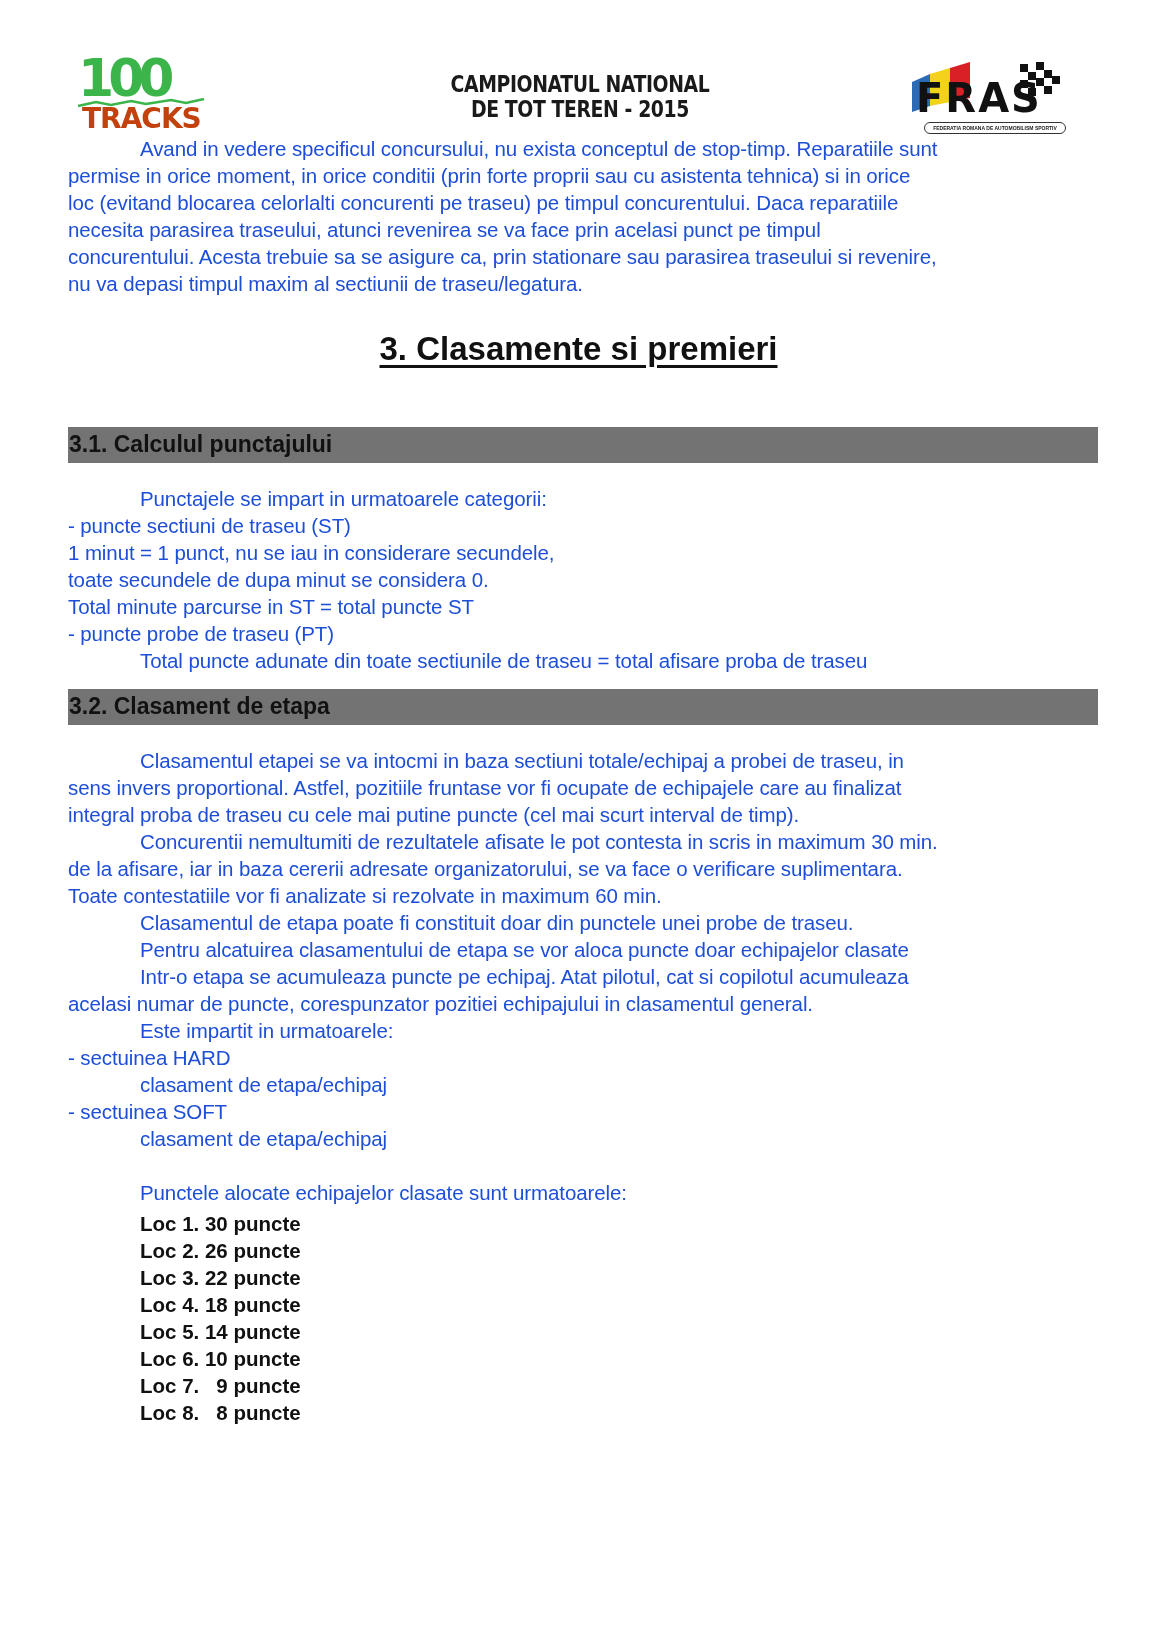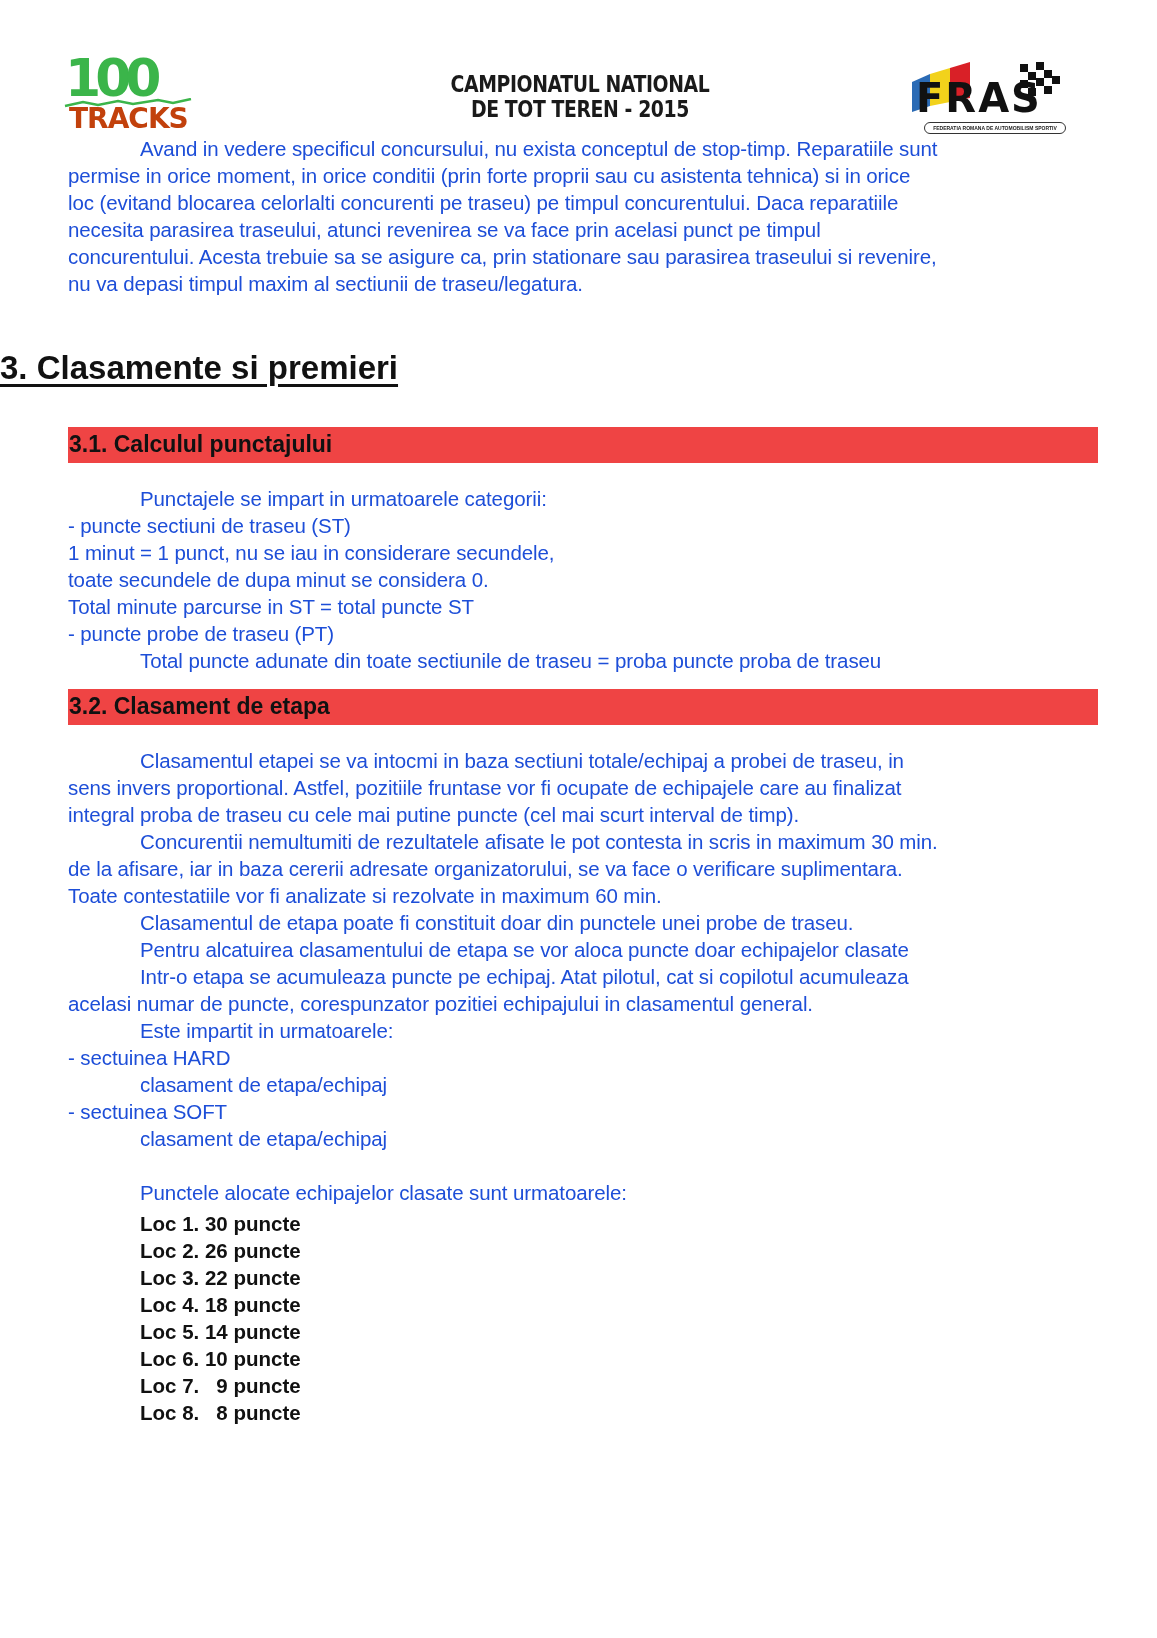--- a/index.html
+++ b/index.html
@@ -1,21 +1,21 @@
 <!DOCTYPE html>
 <html><head>
 <meta charset="utf-8">
 <style>
   html, body { margin: 0; padding: 0; background: #ffffff; }
   body { width: 1157px; height: 1638px; position: relative; overflow: hidden;
          font-family: "Liberation Sans", sans-serif; color: #111111; }
   .page { position: absolute; left: 0; top: 0; width: 1157px; height: 1638px; }
 
   
-  .logo-left { position: absolute; left: 63px; top: 54px; width: 130px; height: 80px; }
+  .logo-left { position: absolute; left: 76px; top: 54px; width: 130px; height: 80px; }
   .logo-left .num { position: absolute; left: 2px; top: -6px; font-family: "DejaVu Sans", sans-serif;
         font-weight: bold; font-size: 52px; color: #3bb54a; letter-spacing: -6px; line-height: 60px; }
   .logo-left .word { position: absolute; left: 6px; top: 50px; font-family: "DejaVu Sans", sans-serif;
         font-weight: bold; font-size: 28px; color: #c2410c; letter-spacing: -1px; line-height: 30px; }
   .logo-left svg { position: absolute; left: 0; top: 44px; }
 
   .header-title { position: absolute; left: 400px; top: 72px; width: 360px; text-align: center;
         font-family: "DejaVu Sans", sans-serif; font-weight: bold; font-size: 23px; line-height: 25px;
         transform: scaleX(0.82); transform-origin: center; color: #1a1a1a; letter-spacing: -0.5px; }
 
@@ -25,24 +25,24 @@
   .logo-right .caption { position: absolute; left: 16px; top: 62px; width: 140px; height: 10px;
         border: 1px solid #333; border-radius: 6px; font-size: 5px; line-height: 10px; text-align: center;
         font-weight: bold; color: #222; overflow: hidden; white-space: nowrap; }
 
   
   .txt { position: absolute; left: 68px; width: 1030px; font-size: 20.5px; line-height: 27px;
          font-family: "Liberation Sans", sans-serif; color: #1d4ed8; letter-spacing: -0.1px; }
   .txt p { margin: 0; }
   .indent { padding-left: 72px; }
 
-  .chapter-title { position: absolute; left: 0; width: 1157px; top: 330px; 
-        font-size: 33px; font-weight: bold; text-decoration: underline; text-underline-offset: 5px; color: #111; margin-top: 19px; }
+  .chapter-title { position: absolute; left: 0; width: 1157px; top: 330px; text-align: center;
+        font-size: 33px; font-weight: bold; text-decoration: underline; text-underline-offset: 5px; color: #111; }
 
-  .section-bar { position: absolute; left: 68px; width: 1030px; height: 36px; background: #ef4444; }
+  .section-bar { position: absolute; left: 68px; width: 1030px; height: 36px; background: #737373; }
   .section-bar span { position: absolute; left: 1px; top: 4px; font-size: 23px; font-weight: bold; color: #111; }
 
   .points-list { position: absolute; left: 140px; font-weight: bold; font-size: 20.5px; line-height: 27px; }
   .points-list .row { white-space: pre; }
 </style>
 </head>
 <body>
 
 <div class="page">
 
@@ -94,21 +94,21 @@
   <div class="section-bar" style="top:427px;">
     <span>3.1. Calculul punctajului</span>
   </div>
   <div class="txt" style="top:485px;">
     <p class="indent">Punctajele se impart in urmatoarele categorii:</p>
     <p>- puncte sectiuni de traseu (ST)</p>
     <p>1 minut = 1 punct, nu se iau in considerare secundele,</p>
     <p>toate secundele de dupa minut se considera 0.</p>
     <p>Total minute parcurse in ST = total puncte ST</p>
     <p>- puncte probe de traseu (PT)</p>
-    <p class="indent">Total puncte adunate din toate sectiunile de traseu = proba puncte proba de traseu</p>
+    <p class="indent">Total puncte adunate din toate sectiunile de traseu = total afisare proba de traseu</p>
   </div>
 
   <div class="section-bar" style="top:689px;">
     <span>3.2. Clasament de etapa</span>
   </div>
   <div class="txt" style="top:747px;">
     <p class="indent">Clasamentul etapei se va intocmi in baza sectiuni totale/echipaj a probei de traseu, in</p>
     <p>sens invers proportional. Astfel, pozitiile fruntase vor fi ocupate de echipajele care au finalizat</p>
     <p>integral proba de traseu cu cele mai putine puncte (cel mai scurt interval de timp).</p>
     <p class="indent">Concurentii nemultumiti de rezultatele afisate le pot contesta in scris in maximum 30 min.</p>

